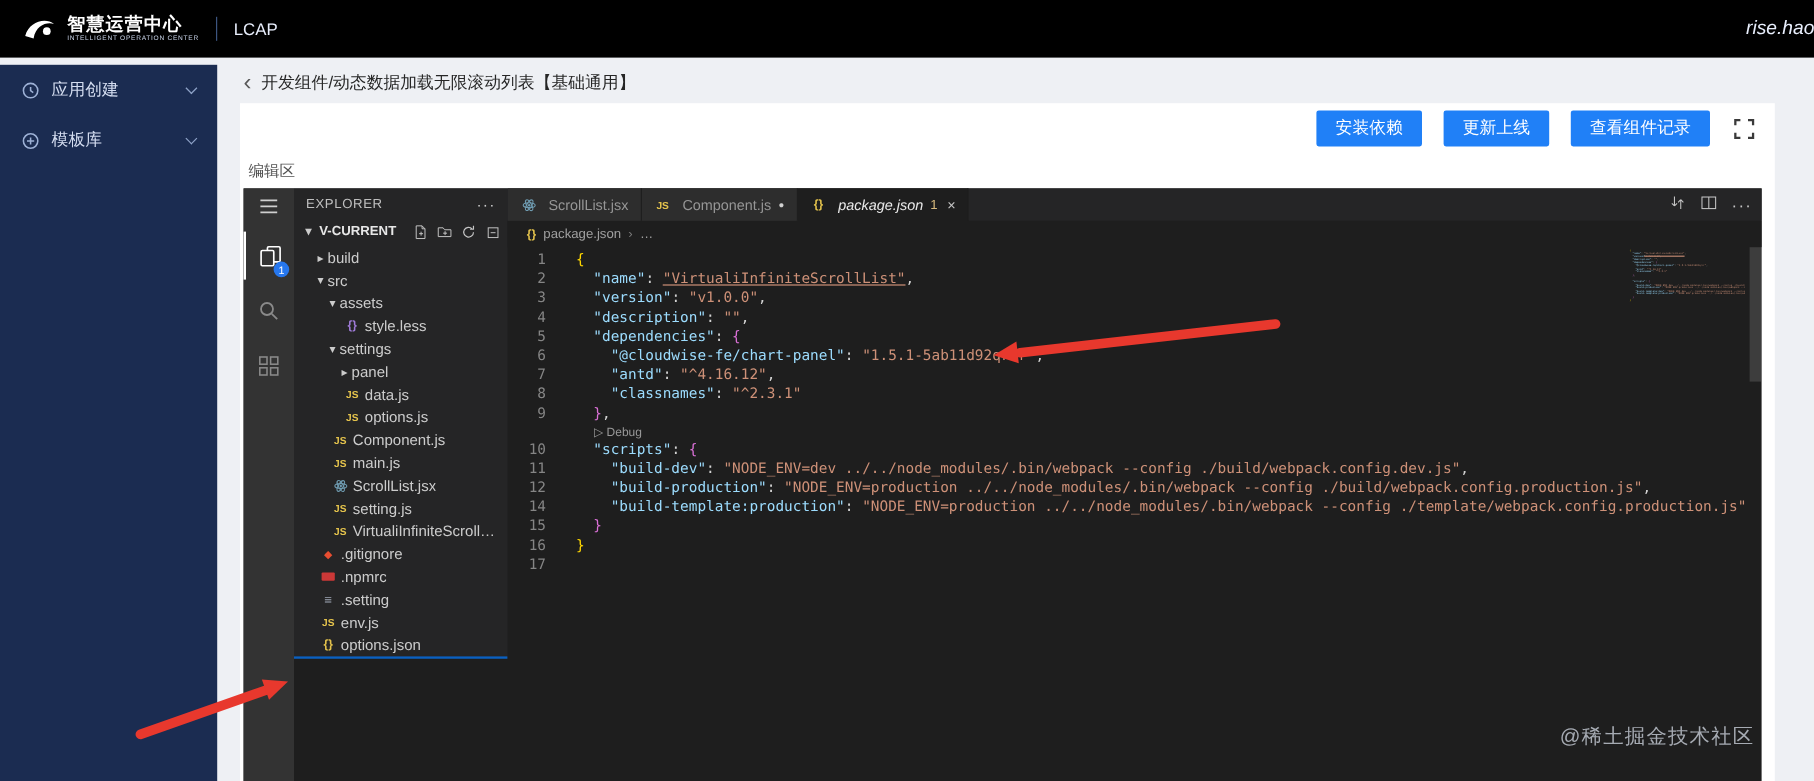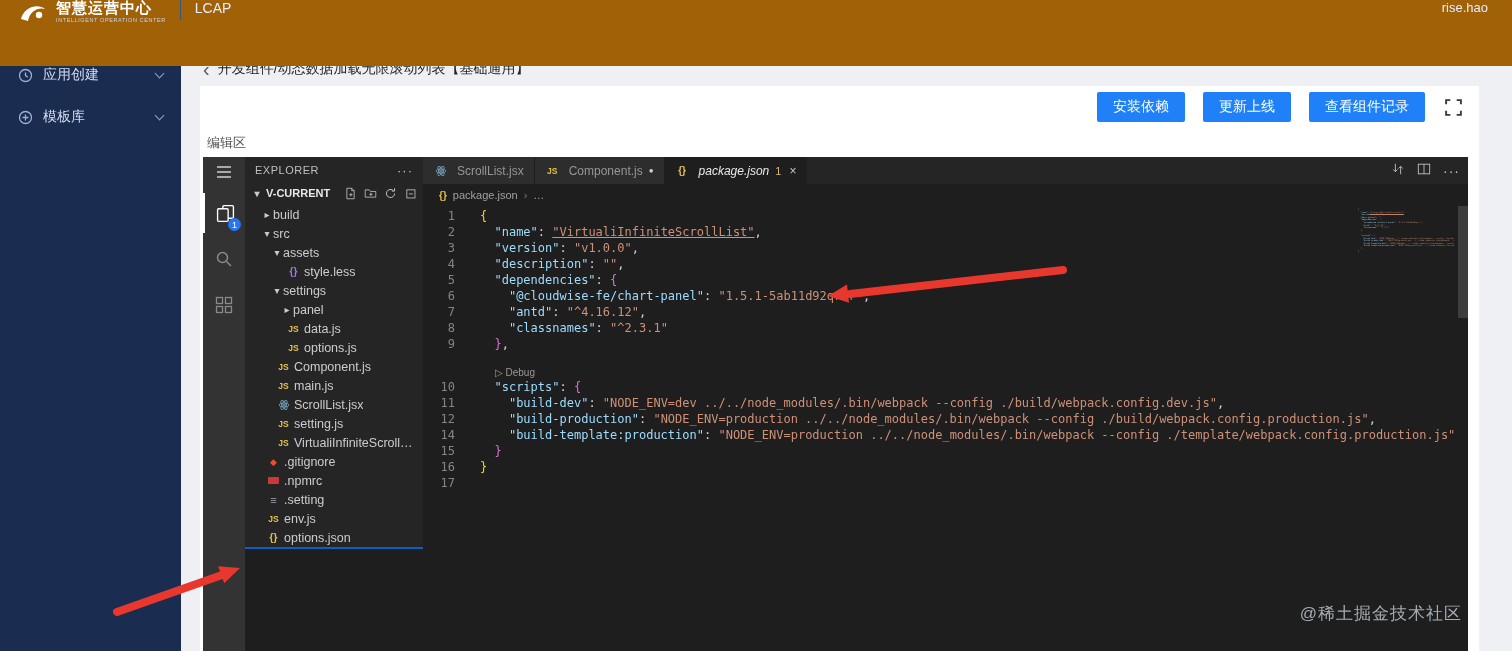--- a/index.html
+++ b/index.html
@@ -1,28 +1,28 @@
 <!DOCTYPE html>
 <html><head>
 <meta charset="utf-8">
 <style>
   * { margin:0; padding:0; box-sizing:border-box; }
   html,body { width:1512px; height:651px; }
   body { position:relative; overflow:hidden; background:#eef0f4; font-family:"Liberation Sans",sans-serif; }
 
   
-  .header { position:absolute; left:0; top:0; width:1512px; height:66px; background:#a16207; display:flex; align-items:flex-start; color:#fff; z-index:5; }
+  .header { position:absolute; left:0; top:0; width:1512px; height:48px; background:#000000; display:flex; align-items:center; color:#fff; z-index:5; }
   .logo-mark { margin-left:18px; display:flex; align-items:center; }
   .brand-block { margin-left:8px; display:flex; flex-direction:column; line-height:1.1; }
   .brand { font-size:15px; font-weight:700; letter-spacing:1px; }
   .brand-sub { font-size:5.5px; letter-spacing:.6px; color:#c8d3e8; }
   .hdr-divider { width:1px; height:20px; background:#3c5580; margin:0 14px; }
   .product { font-size:14px; color:#e8eefc; }
   .hdr-spacer { flex:1; }
-  .username { font-size:13px; margin-right:24px; color:#e8eefc; }
+  .username { font-size:16px; color:#e8eefc;font-style:italic; }
 
   
   .sidenav { position:absolute; left:0; top:54px; width:181px; height:597px; background:#1b2c51; z-index:4; }
   .nav-item { height:42px; display:flex; align-items:center; padding:0 18px; color:#d4ddf0; font-size:14px; cursor:pointer; }
   .nav-item .nico { margin-right:10px; display:flex; }
   .nav-item .nlabel { flex:1; }
   .chev { width:7px; height:7px; border-right:1.5px solid #8fa3c8; border-bottom:1.5px solid #8fa3c8; transform:rotate(45deg); margin-top:-4px; }
 
   
   .page-crumb { position:absolute; left:203px; top:60px; display:flex; align-items:center; gap:8px; color:#262626; font-size:14px; z-index:3; }
@@ -78,21 +78,21 @@
   .ed-crumbs { height:22px; background:#1e1e1e; display:flex; align-items:center; gap:6px; padding-left:16px; color:#a0a0a0; font-size:11px; }
   .ed-crumbs .cicon { color:#e3c24c; font-weight:700; font-size:10px; font-family:"Liberation Sans",sans-serif; }
   .crumb-sep { color:#7a7a7a; }
 
   .codewrap { position:absolute; left:0; top:49px; right:0; bottom:0; overflow:hidden; font-family:"DejaVu Sans Mono","Liberation Mono",monospace; font-size:12px; line-height:16px; padding-top:2px; }
   .line { display:flex; white-space:pre; }
   .ln { width:32px; flex:none; text-align:right; color:#858585; }
   .lt { padding-left:25px; white-space:pre; }
   .k { color:#9cdcfe; } .s { color:#ce9178; } .su { color:#ce9178; text-decoration:underline; }
   .p { color:#d4d4d4; } .b1 { color:#ffd700; } .b2 { color:#da70d6; }
-  .lensrow { height:14px; line-height:14px;margin-top:13px; }
+  .lensrow { height:14px; line-height:14px; }
   .lens { margin-left:72px; color:#999999; font-size:10px; cursor:pointer; font-family:"Liberation Sans",sans-serif; }
 
   .minimap { position:absolute; right:14px; top:51px; width:96px; height:120px; overflow:hidden; font-family:"DejaVu Sans Mono",monospace; font-size:2px; line-height:2.6px; opacity:.9; cursor:pointer; }
   .mline { white-space:pre; }
   .vsb { position:absolute; right:0; top:49px; width:10px; bottom:0; }
   .vsb-thumb { position:absolute; top:0; left:0; width:10px; height:112px; background:rgba(121,121,121,.35); cursor:pointer; }
 
   
   .arrows { position:absolute; left:0; top:0; z-index:20; pointer-events:none; }
   .watermark { position:absolute; right:50px; bottom:26px; z-index:21; color:#a6abb3; font-size:17px; letter-spacing:1px; pointer-events:none; }

